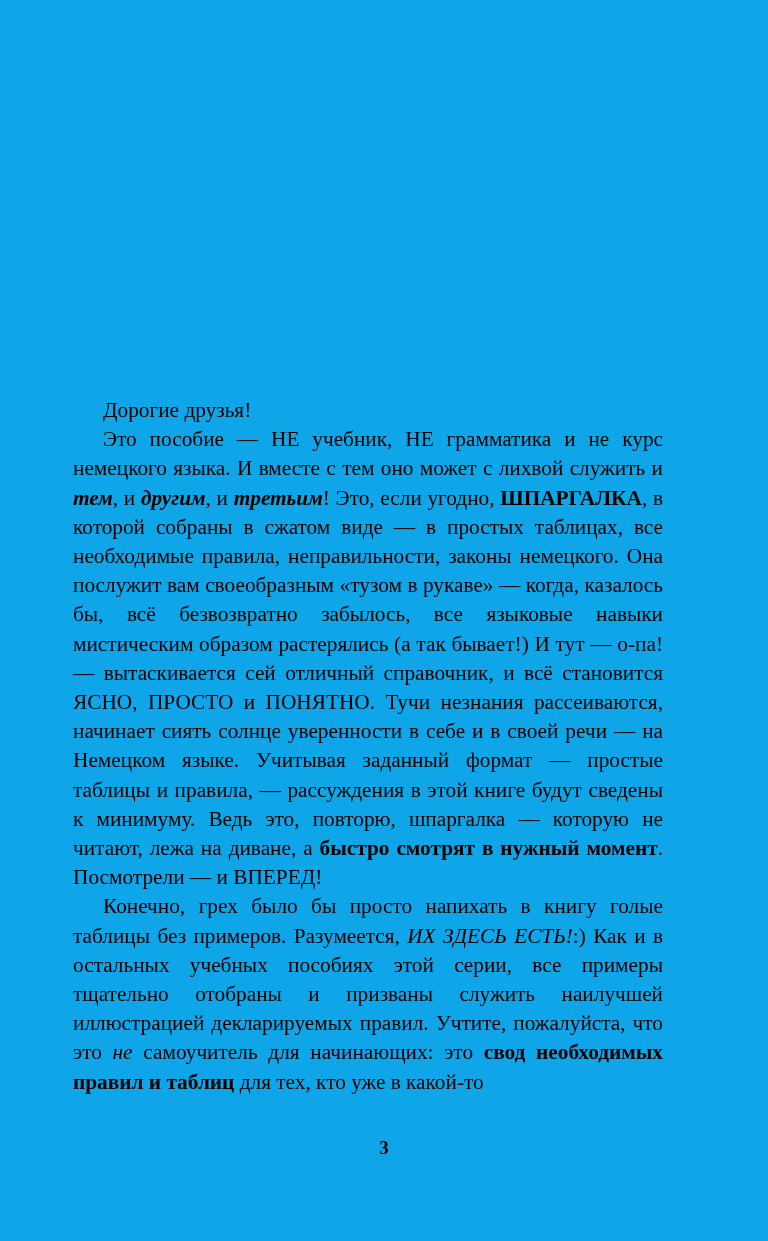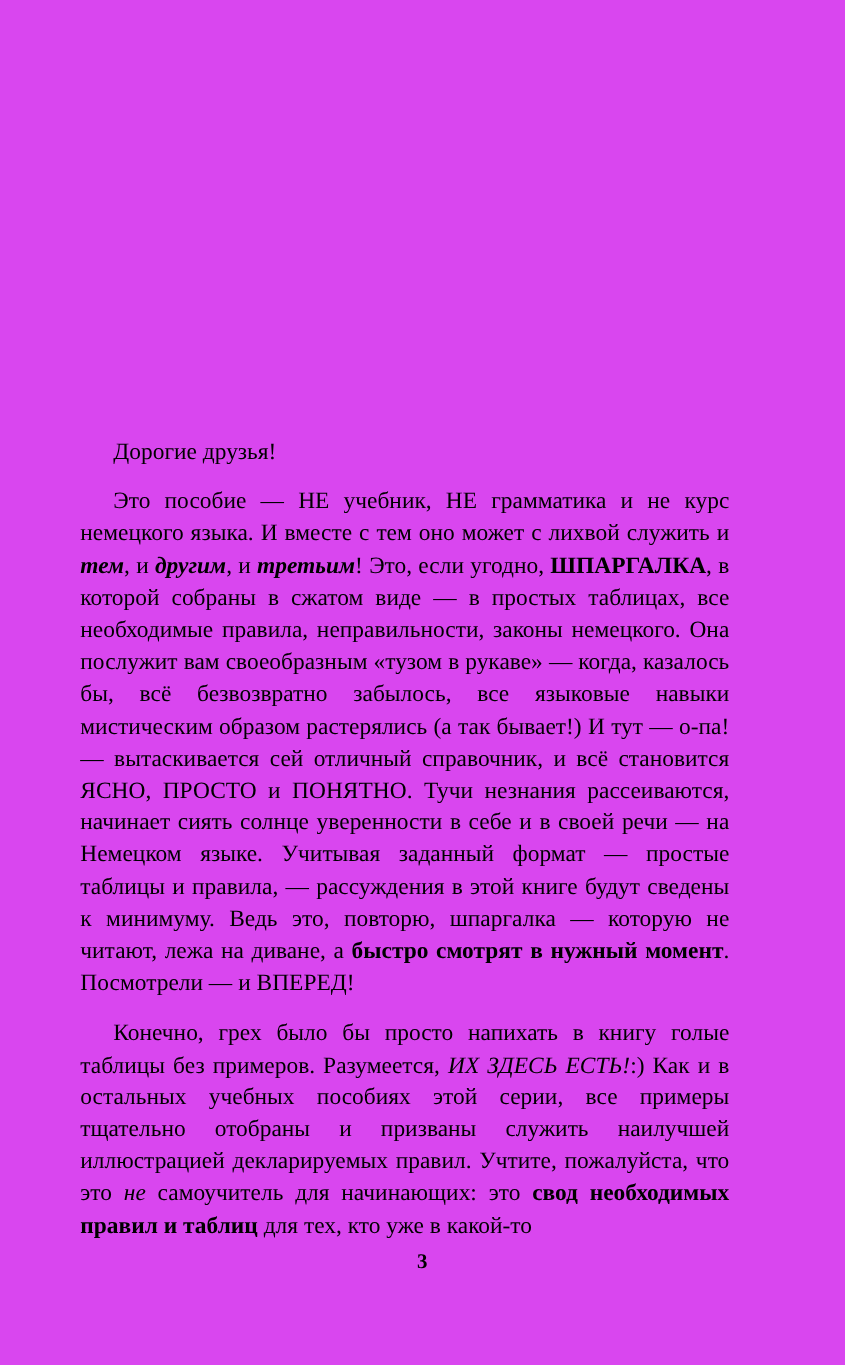--- a/index.html
+++ b/index.html
@@ -13,21 +13,21 @@
     background: #ffffff;
     font-family: "Liberation Serif", "DejaVu Serif", serif;
     color: #000000;
     overflow: hidden;
   }
 
   .page {
     position: relative;
     width: 768px;
     height: 1241px;
-    background: #d946ef;
+    background: #0ea5e9;
     box-sizing: border-box;
   }
 
   
   .text-block {
     position: absolute;
     left: 73px;
     top: 396px;
     width: 590px;
   }
@@ -38,21 +38,21 @@
     text-justify: inter-word;
     font-size: 21.3px;
     line-height: 29.2px;
     text-indent: 30px;
     hyphens: manual;
     -webkit-hyphens: manual;
     word-spacing: 0px;
   }
 
   .para + .para {
-    margin-top: 16px;
+    margin-top: 0;
   }
 
   .para b,
   .para strong {
     font-weight: bold;
   }
 
   .para i,
   .para em {
   }

